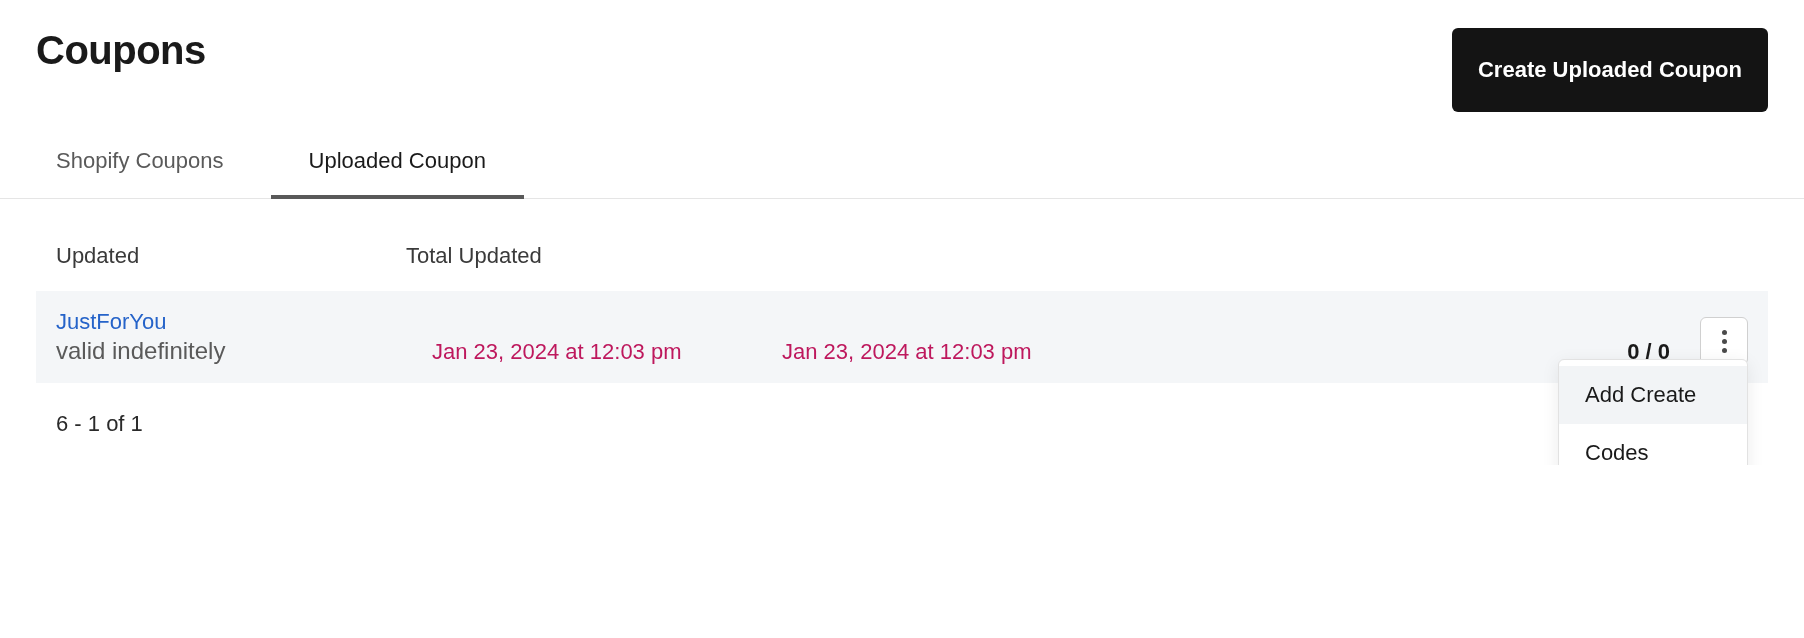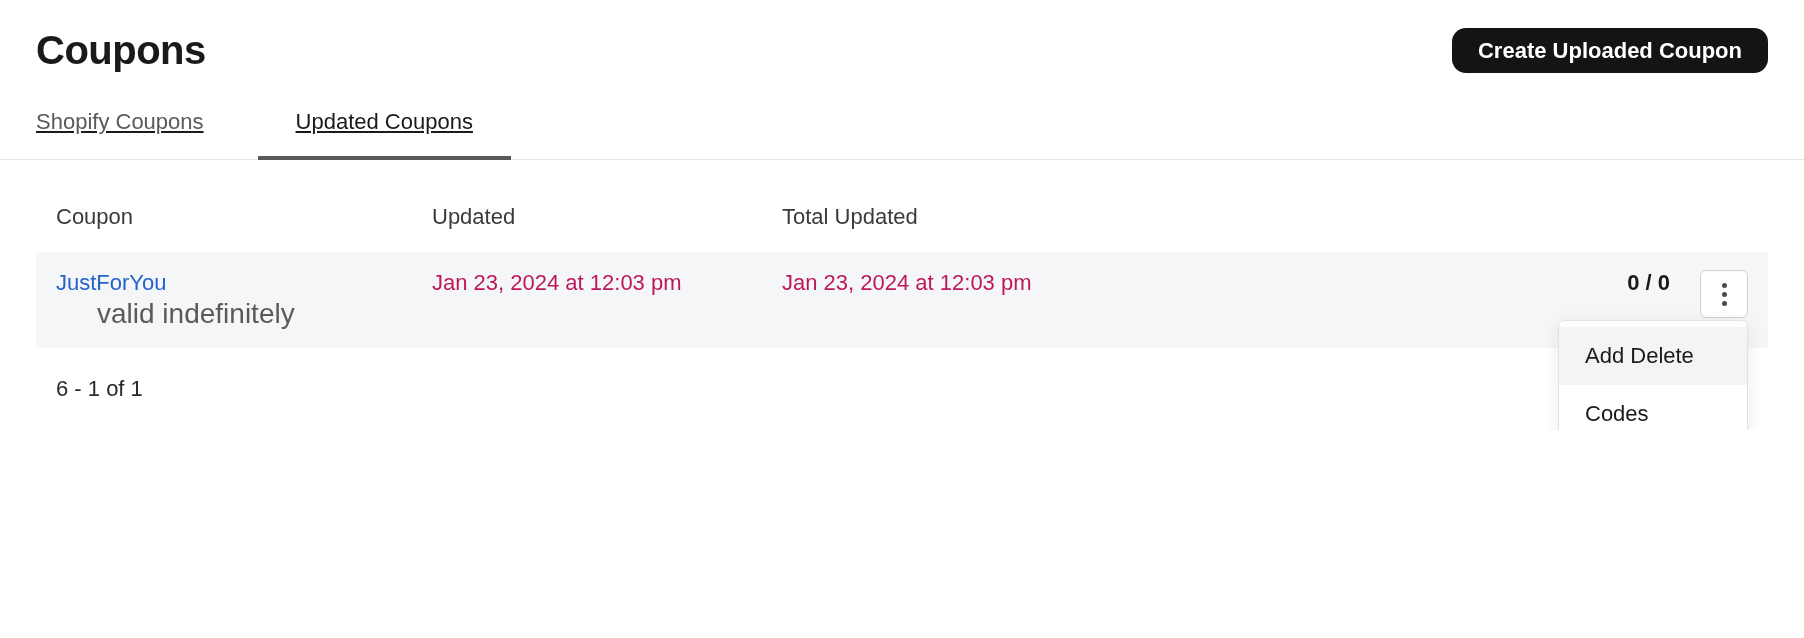--- a/index.html
+++ b/index.html
@@ -24,32 +24,31 @@
   .page-title {
     font-size: 40px;
     font-weight: 700;
     letter-spacing: -0.5px;
     color: #1a1a1a;
   }
   .create-btn {
     background: #141414;
     color: #ffffff;
     border: none;
-    border-radius: 14px;
-    padding: 9px 26px;
+    border-radius: 6px;
+    padding: 29px 26px;
     font-size: 22px;
     font-weight: 600;
     cursor: pointer;
   }
   .tabs {
     display: flex;
-    gap: 16px;
-    padding: 36px 36px 0 36px;
+    gap: 9px;
+    padding: 36px 36px 0 56px;
     border-bottom: 1px solid #e5e5e5;
-    text-decoration: underline;
   }
   .tab {
     padding: 0 0 24px 0;
     margin-right: 76px;
     font-size: 22px;
     font-weight: 500;
     color: #5a5a5a;
     cursor: pointer;
     position: relative;
   }
@@ -75,36 +74,35 @@
     color: #3a3a3a;
     font-weight: 400;
   }
   .col-coupon { flex: 0 0 376px; }
   .col-created { flex: 0 0 350px; }
   .col-updated { flex: 0 0 430px; }
   .col-avail { flex: 1; text-align: right; padding-right: 18px;}
   .col-actions { flex: 0 0 60px; display:flex; justify-content:flex-end; align-items:center;}
   .trow {
     display: flex;
-    align-items: flex-start;
+    align-items: flex-end;
     background: #f4f6f8;
     padding: 18px 20px;
     font-size: 22px;
     position: relative;
   }
   .coupon-name {
     color: #2563c9;
     font-size: 22px;
     font-weight: 400;
     margin-bottom: 2px;
   }
   .coupon-valid {
     color: #5a5a5a;
-    font-size: 28px;
-    margin-left: 41px;
+    font-size: 24px;
   }
   .cell-text {
     color: #be185d;
   }
   .avail-val {
     color: #1a1a1a;
     font-weight: 700;
   }
   .kebab-btn {
     width: 48px;
@@ -163,26 +161,25 @@
 
 <div class="page">
 
   <div class="header-row">
     <h1 class="page-title">Coupons</h1>
     <button class="create-btn">Create Uploaded Coupon</button>
   </div>
 
   <div class="tabs">
     <div class="tab">Shopify Coupons</div>
-    <div class="tab active">Updated Coupons</div>
+    <div class="tab active">Uploaded Coupon</div>
   </div>
 
   <div class="table-wrap">
     <div class="thead">
-      <div class="col-coupon">Coupon</div>
       <div class="col-created">Updated</div>
       <div class="col-updated">Total Updated</div>
       <div class="col-actions"></div>
     </div>
 
     <div class="trow">
       <div class="col-coupon">
         <div class="coupon-name">JustForYou</div>
         <div class="coupon-valid">valid indefinitely</div>
       </div>
@@ -193,21 +190,21 @@
         <div class="kebab-btn">
           <div class="kebab-dots">
             <span></span>
               <span></span>
               <span></span>
           </div>
         </div>
       </div>
 
       <div class="dropdown">
-        <div class="dropdown-item hover">Add Delete</div>
+        <div class="dropdown-item hover">Add Create</div>
         <div class="dropdown-item">Codes</div>
         <div class="dropdown-item danger">Delete</div>
       </div>
     </div>
 
     <div class="pagination">6 - 1 of 1</div>
   </div>
 
 </div>
 

